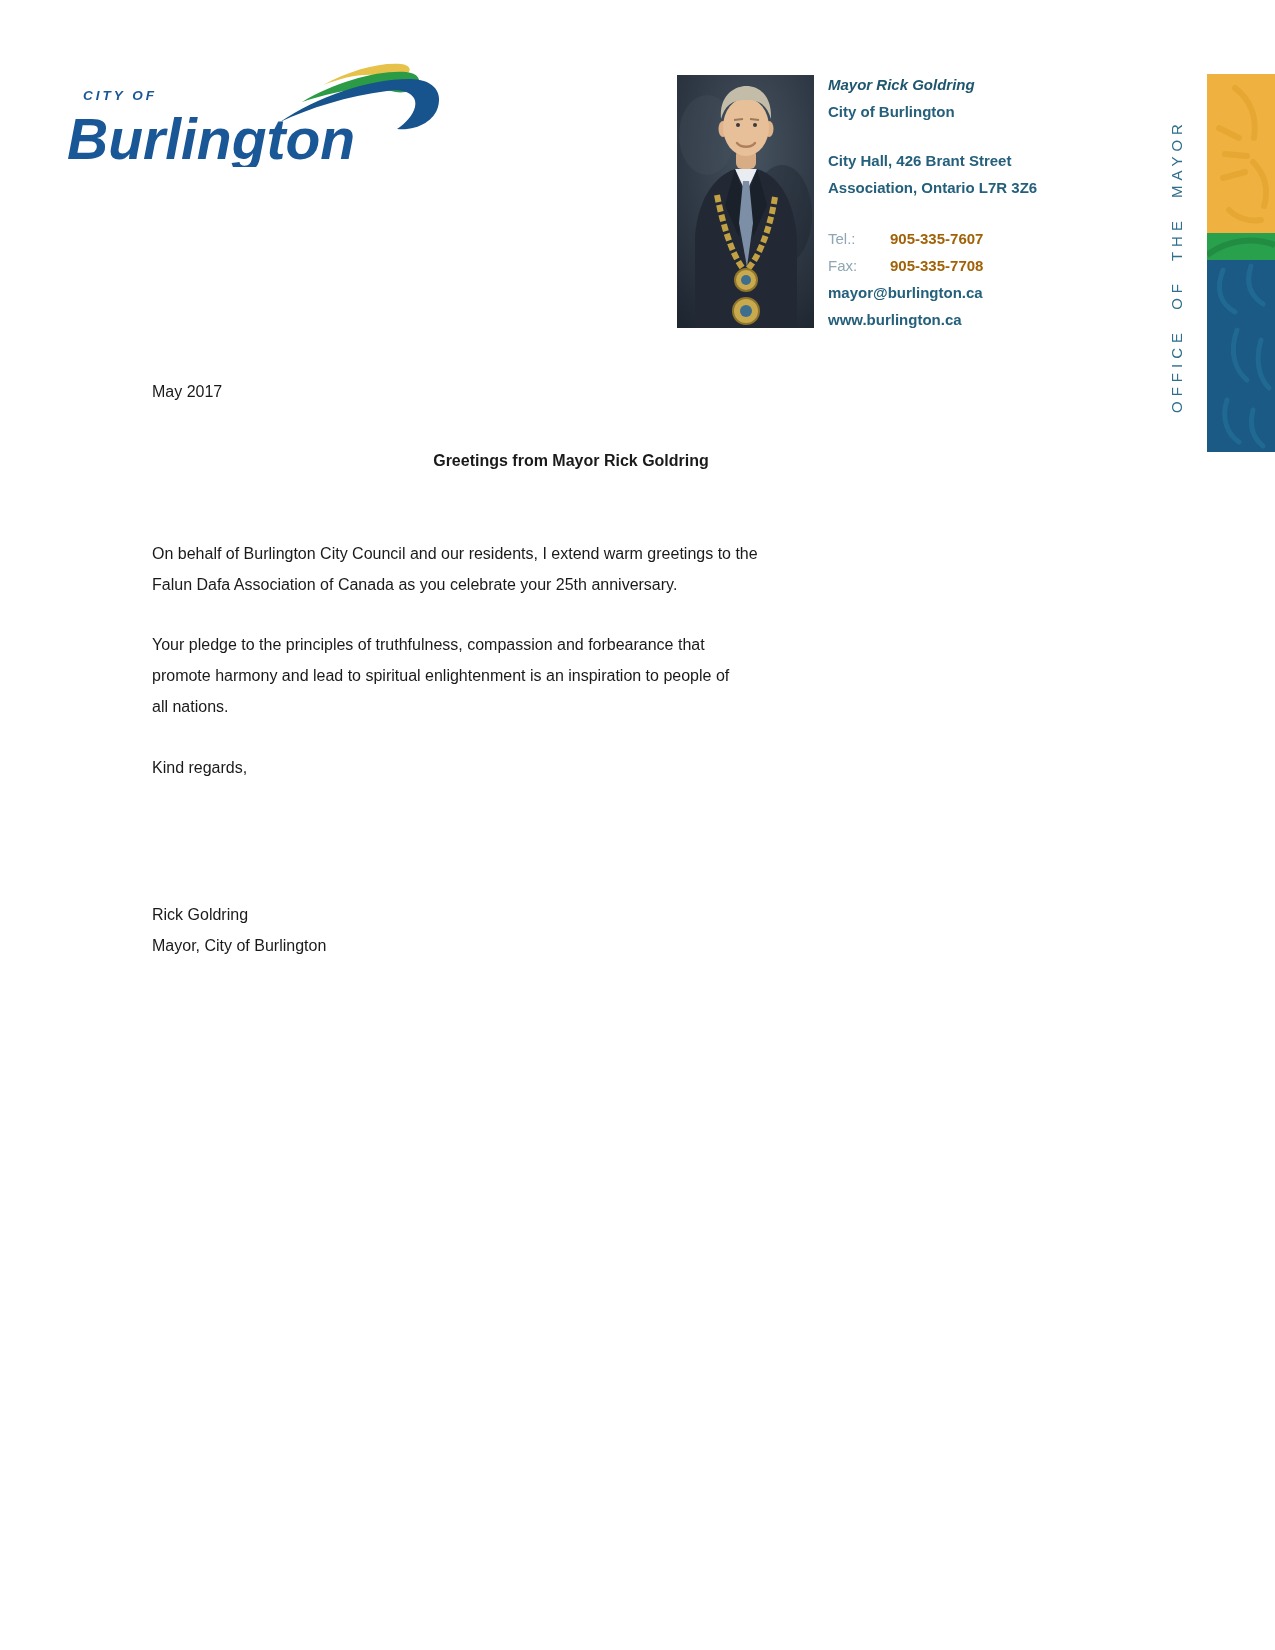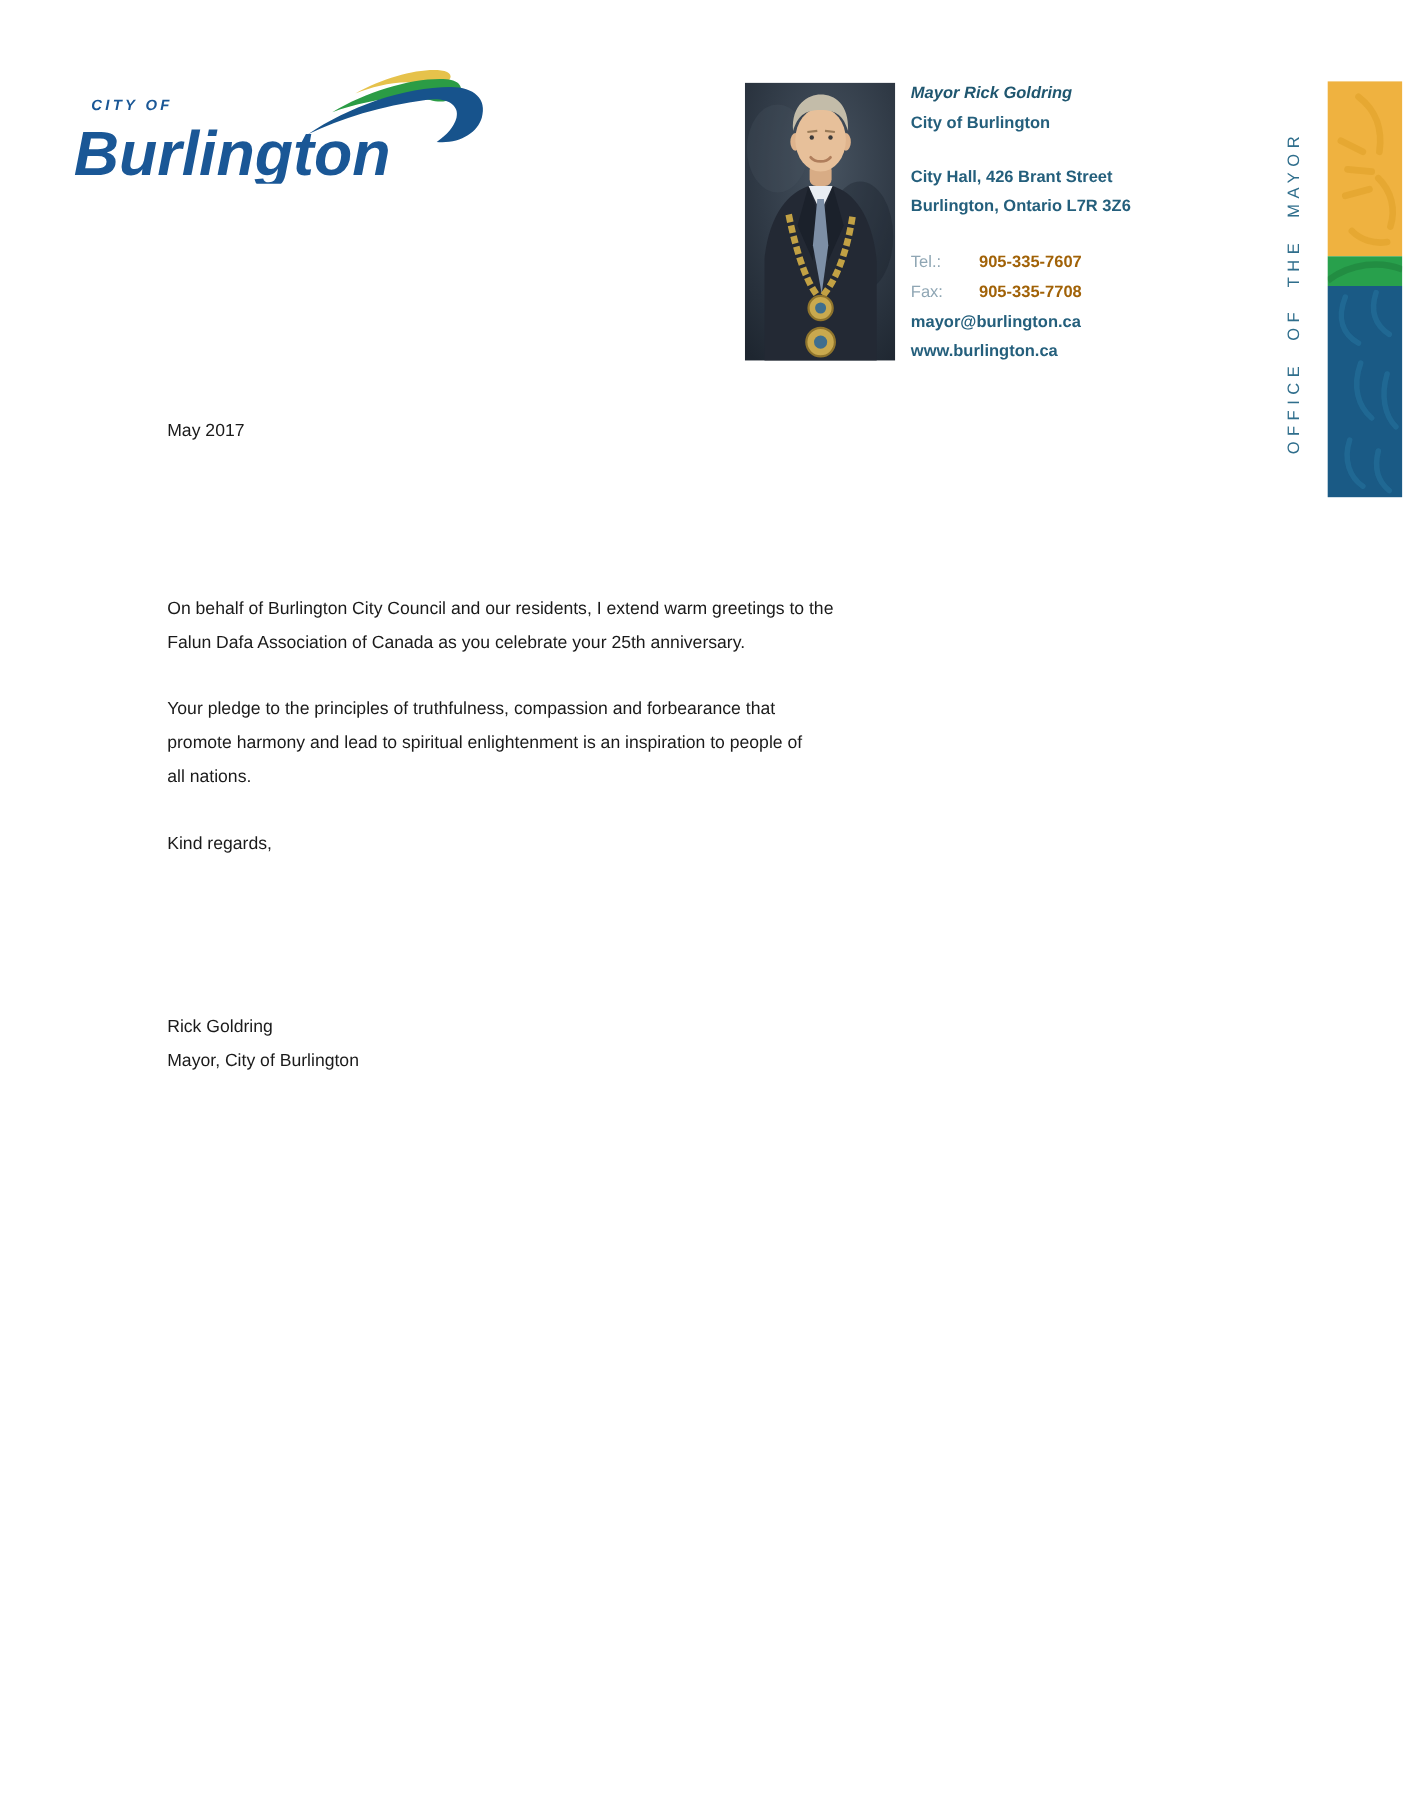--- a/index.html
+++ b/index.html
@@ -51,21 +51,21 @@
   .band svg { display: block; }
 
   
   .letter-text { position: absolute; color: #1A1A1A; font-size: 16px; white-space: nowrap; }
   .l-date    { left: 152px; top: 379px; line-height: 25px; }
   .l-title   { left: 152px; top: 448px; width: 838px; line-height: 25px;
                font-weight: 700; text-align: center; }
   .l-p1      { left: 152px; top: 538px; line-height: 31px; }
   .l-p2      { left: 152px; top: 629px; line-height: 31px; }
   .l-closing { left: 152px; top: 752px; line-height: 31px; }
-  .l-sig     { left: 152px; top: 899px; line-height: 31px; margin-top: 19px; }
+  .l-sig     { left: 152px; top: 899px; line-height: 31px; }
 </style>
 </head>
 <body>
 
 <div class="page">
 
   <svg class="logo-svg" viewBox="0 0 380 112" xmlns="http://www.w3.org/2000/svg">
     <g>
       <path fill="#E6C24B" d="M258,30 C285,15 316,7 336,9 C345,10 347,15 342,19
                C338,22 328,23 320,21 C298,17 276,23 258,30 Z"></path>
@@ -115,21 +115,21 @@
       <circle cx="69" cy="236" r="13" fill="#C9A94E" stroke="#8F742C" stroke-width="2"></circle>
       <circle cx="69" cy="236" r="6" fill="#3E6E8E"></circle>
     </svg>
   </div>
 
   <div class="contact">
     <div class="c-name">Mayor Rick Goldring</div>
     <div class="c-org">City of Burlington</div>
     <div class="c-address">
       <div>City Hall, 426 Brant Street</div>
-      <div>Burlington, Ontario L7R 3Z6</div>
+      <div>Association, Ontario L7R 3Z6</div>
     </div>
     <div class="c-comms">
       <div>
         <span class="c-label">Tel.:</span><span class="c-num">905-335-7607</span>
       </div>
       <div>
         <span class="c-label">Fax:</span><span class="c-num">905-335-7708</span>
       </div>
       <div>mayor@burlington.ca</div>
       <div>www.burlington.ca</div>
@@ -165,20 +165,21 @@
           <path d="M54 80 C 48 100 52 118 62 128"></path>
           <path d="M20 140 C 14 158 20 174 32 182"></path>
           <path d="M46 150 C 42 166 46 178 56 186"></path>
         </g>
       </svg>
     </div>
   </div>
 
   <div class="letter-text l-date">May 2017</div>
 
+  <div class="letter-text l-title">Greetings from Mayor Rick Goldring</div>
 
   <div class="letter-text l-p1">
     <div>On behalf of Burlington City Council and our residents, I extend warm greetings to the</div>
     <div>Falun Dafa Association of Canada as you celebrate your 25th anniversary.</div>
   </div>
 
   <div class="letter-text l-p2">
     <div>Your pledge to the principles of truthfulness, compassion and forbearance that</div>
     <div>promote harmony and lead to spiritual enlightenment is an inspiration to people of</div>
     <div>all nations.</div>

